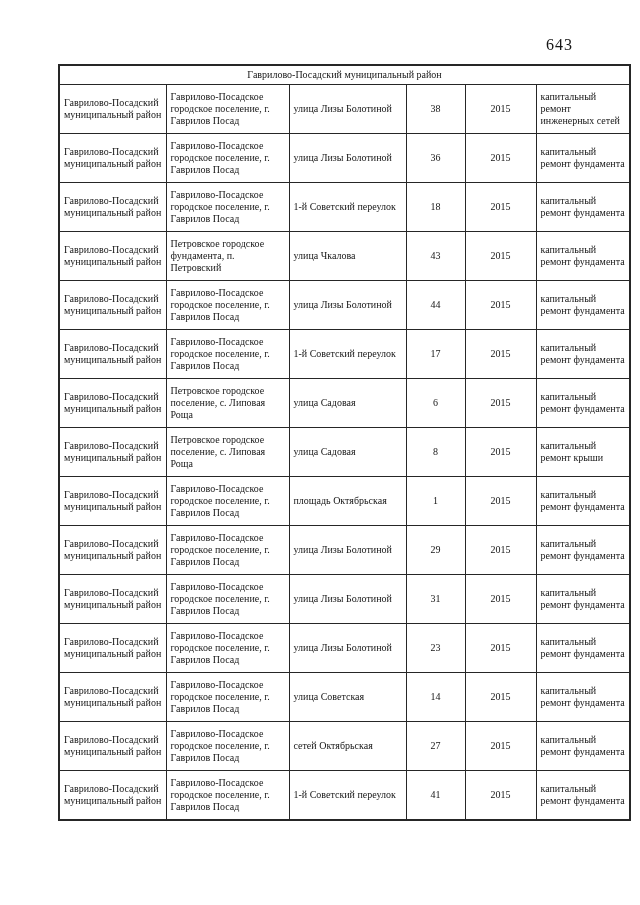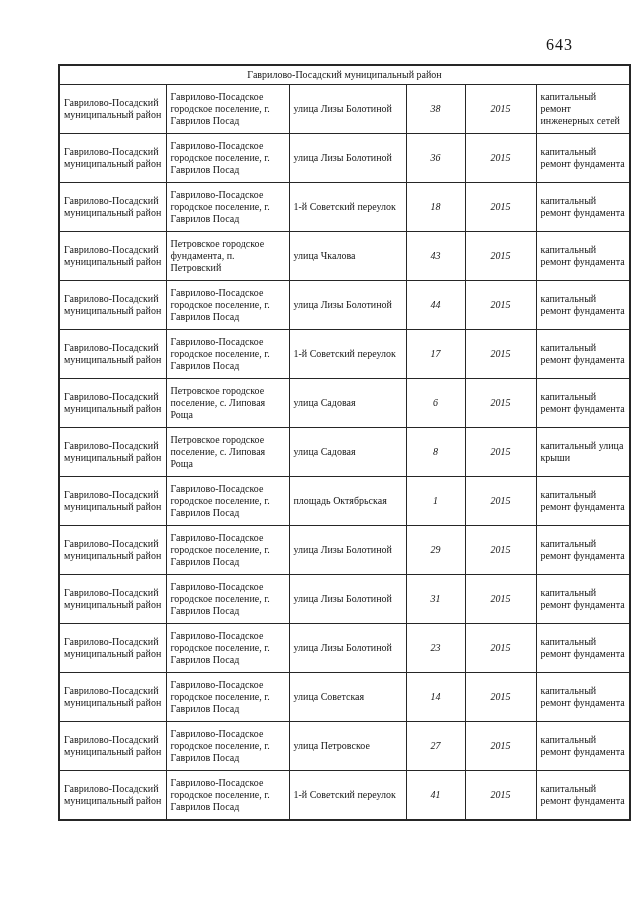--- a/index.html
+++ b/index.html
@@ -40,21 +40,21 @@
     overflow: hidden;
     word-wrap: break-word;
   }
   td.group-header {
     text-align: center;
     font-size: 11px;
     height: 18px;
     padding: 1px 2px;
   }
   tbody tr.data-row { height: 49px; }
-  td.cell-house, td.cell-year { text-align: center; font-style: italic; }
+  td.cell-house, td.cell-year { text-align: center; }
   td.cell-street { padding-left: 6px; }
 </style>
 </head>
 <body>
 
 <div class="page">
 
   <div class="page-number">643</div>
 
   <table class="repair-table">
@@ -134,21 +134,21 @@
       <td class="cell-year">2015</td>
       <td class="cell-work">капитальный ремонт фундамента</td>
     </tr>
 
     <tr class="data-row">
       <td class="cell-district">Гаврилово-Посадский муниципальный район</td>
       <td class="cell-settlement">Петровское городское поселение, с. Липовая Роща</td>
       <td class="cell-street">улица Садовая</td>
       <td class="cell-house">8</td>
       <td class="cell-year">2015</td>
-      <td class="cell-work">капитальный улица крыши</td>
+      <td class="cell-work">капитальный ремонт крыши</td>
     </tr>
 
     <tr class="data-row">
       <td class="cell-district">Гаврилово-Посадский муниципальный район</td>
       <td class="cell-settlement">Гаврилово-Посадское городское поселение, г. Гаврилов Посад</td>
       <td class="cell-street">площадь Октябрьская</td>
       <td class="cell-house">1</td>
       <td class="cell-year">2015</td>
       <td class="cell-work">капитальный ремонт фундамента</td>
     </tr>
@@ -185,21 +185,21 @@
       <td class="cell-settlement">Гаврилово-Посадское городское поселение, г. Гаврилов Посад</td>
       <td class="cell-street">улица Советская</td>
       <td class="cell-house">14</td>
       <td class="cell-year">2015</td>
       <td class="cell-work">капитальный ремонт фундамента</td>
     </tr>
 
     <tr class="data-row">
       <td class="cell-district">Гаврилово-Посадский муниципальный район</td>
       <td class="cell-settlement">Гаврилово-Посадское городское поселение, г. Гаврилов Посад</td>
-      <td class="cell-street">улица Петровское</td>
+      <td class="cell-street">сетей Октябрьская</td>
       <td class="cell-house">27</td>
       <td class="cell-year">2015</td>
       <td class="cell-work">капитальный ремонт фундамента</td>
     </tr>
 
     <tr class="data-row">
       <td class="cell-district">Гаврилово-Посадский муниципальный район</td>
       <td class="cell-settlement">Гаврилово-Посадское городское поселение, г. Гаврилов Посад</td>
       <td class="cell-street">1-й Советский переулок</td>
       <td class="cell-house">41</td>

